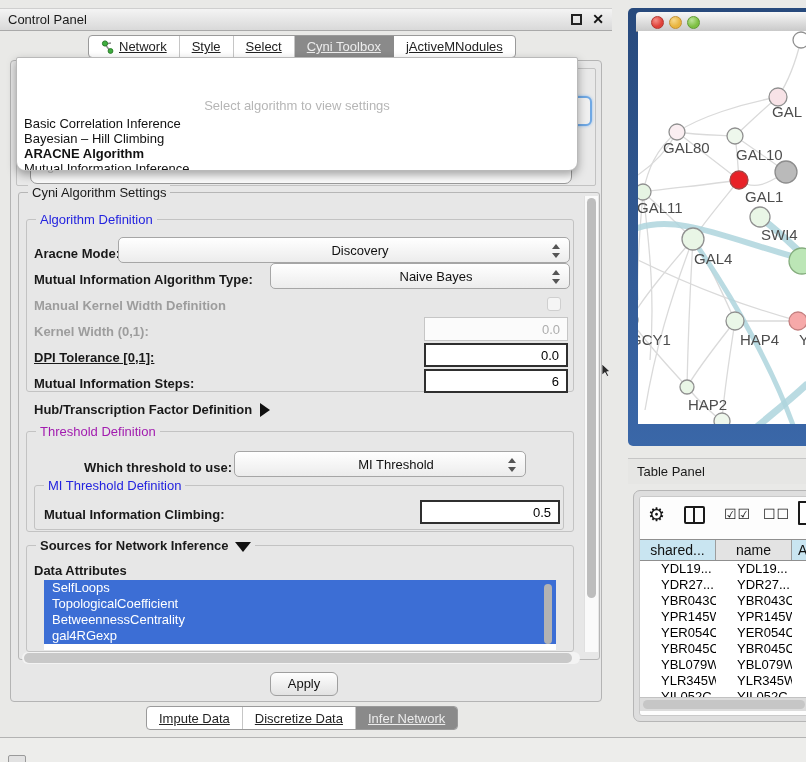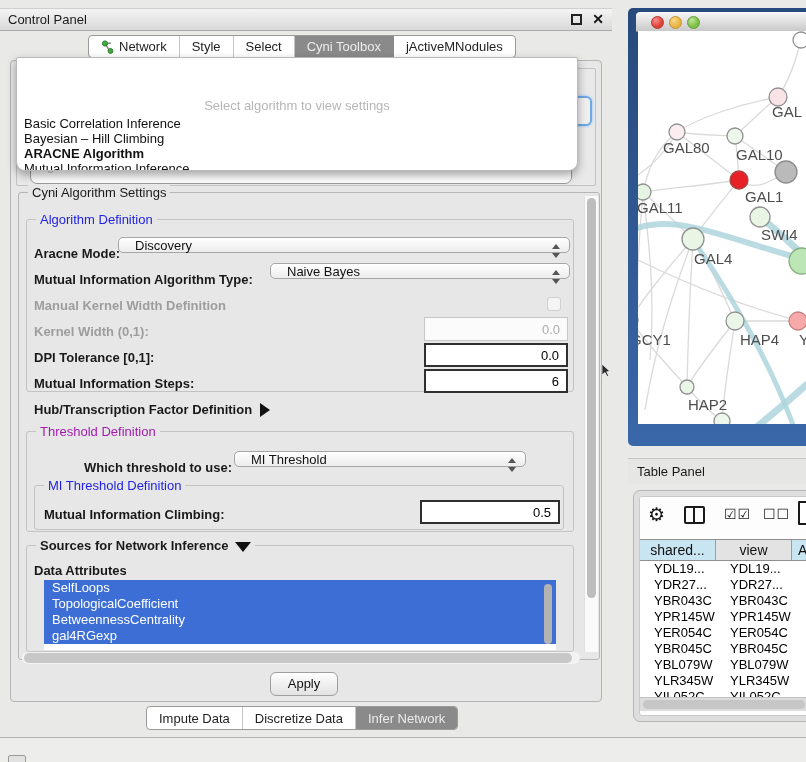--- a/index.html
+++ b/index.html
@@ -10,21 +10,21 @@
   
   .cp-titlebar { position:absolute; left:0; top:8px; width:612px; height:23px;
     background:linear-gradient(#f4f4f4,#d9d9d9); border-top:1px solid #cfcfcf; border-bottom:1px solid #a9a9a9;
     display:flex; align-items:center; padding:0 8px; font-size:13px; color:#1a1a1a; }
   .cp-titlebar .sp { flex:1; }
   .float-btn { width:11px; height:11px; border:2px solid #222; margin-right:10px; background:transparent; }
   .close-btn { font-size:14px; font-weight:bold; color:#111; line-height:11px; }
 
   .tabbar { position:absolute; display:flex; height:23px; background:#fff; border:1px solid #9a9a9a;
     border-radius:4px; overflow:hidden; font-size:13px; color:#222; }
-  .tabbar .tab { display:flex; align-items:center; justify-content:center; padding:4px 12px; border-right:1px solid #c6c6c6; white-space:nowrap; }
+  .tabbar .tab { display:flex; align-items:center; justify-content:center; padding:4px 12px; border-right:1px solid #c6c6c6; white-space:nowrap;text-decoration:underline; }
   .tabbar .tab:last-child { border-right:none; }
   .tabbar .tab.sel { background:#8a8a8a; color:#ececec; border-right-color:#8a8a8a; }
   .net-ico { width:13px; height:14px; margin-right:5px; }
 
   .cp-body { position:absolute; left:10px; top:60px; width:592px; height:642px;
     background:#e7e7e7; border:1px solid #b4b4b4; border-radius:4px; }
 
   .ghost-group { position:absolute; left:16px; top:68px; width:580px; height:118px; border:1px solid #c2c2c2; border-radius:2px; background:#e9e9e9; }
   .ghost-combo { position:absolute; left:30px; top:148px; width:542px; height:36px; background:#fcfcfc;
     border:1px solid #9a9a9a; border-radius:7px; font-size:13px; color:#c0c0c0; line-height:34px; padding-left:16px; overflow:hidden; }
@@ -38,23 +38,23 @@
   .popup .item.bold { font-weight:bold; }
 
   .groupbox { position:absolute; border:1px solid #b6b6b6; border-radius:3px; }
   .gtitle { position:absolute; font-size:13px; background:#e7e7e7; padding:0 4px; white-space:nowrap; }
   .gtitle.blue { color:#2323df; }
   .gtitle.green { color:#a21caf; }
 
   .lbl { position:absolute; font-size:13px; font-weight:bold; color:#191919; white-space:nowrap; }
   .lbl.dis { color:#9d9d9d; }
 
-  .combo { position:absolute; height:16px; border:1px solid #a6a6a6; border-radius:5px;
+  .combo { position:absolute; height:26px; border:1px solid #a6a6a6; border-radius:5px;
     background:linear-gradient(#ffffff,#ececec); font-size:13px; color:#111;
-    display:flex; align-items:center; padding-left:16px; }
+    display:flex; align-items:center; padding-left:32px;justify-content:center; }
   .stepper { position:absolute; right:8px; top:5px; width:9px; height:16px; }
   .stepper .up { position:absolute; top:1px; left:0; width:0; height:0; border-left:4px solid transparent; border-right:4px solid transparent; border-bottom:5px solid #555; }
   .stepper .dn { position:absolute; bottom:1px; left:0; width:0; height:0; border-left:4px solid transparent; border-right:4px solid transparent; border-top:5px solid #555; }
 
   .field { position:absolute; height:24px; background:#fff; border:2px solid #2f2f2f; font-size:13px; color:#000;
     text-align:right; padding:3px 7px 0 0; }
   .field.dis { border:1px solid #c6c6c6; color:#adadad; background:#fbfbfb; padding-top:4px; }
   .chk { position:absolute; width:14px; height:14px; border:1px solid #cfcfcf; border-radius:3px; background:#f5f5f5; }
 
   .tri-r { display:inline-block; width:0; height:0; border-top:7px solid transparent; border-bottom:7px solid transparent; border-left:10px solid #111; vertical-align:-3px; margin-left:8px; }
@@ -101,21 +101,21 @@
   .cbx { position:absolute; font-size:14px; color:#1a1a1a; letter-spacing:1px; top:9px; }
   .doc-ico { position:absolute; left:158px; top:4px; width:18px; height:24px; border:2px solid #1a1a1a; background:#fff; border-radius:1px; }
   .tbl { position:absolute; left:0; top:42px; width:174px; }
   .tbl-hdr { display:flex; height:22px; border-top:1px solid #8f8f8f; border-bottom:1px solid #8f8f8f; }
   .th { font-size:14px; color:#111; border-right:1px solid #9d9d9d; display:flex; align-items:center; justify-content:center; overflow:hidden; white-space:nowrap; }
   .th.c1 { width:76px; background:#c9e5f1; }
   .th.c2 { width:76px; background:#e3e3e3; }
   .th.c3 { width:22px; background:#c9e5f1; justify-content:flex-start; padding-left:6px; }
   .tbl-rows { height:136px; overflow:hidden; background:#fff; }
   .tr { display:flex; height:16px; }
-  .td { font-size:13px; color:#000; white-space:nowrap; overflow:hidden; padding-left:14px; }
+  .td { font-size:13px; color:#000; white-space:nowrap; overflow:hidden; padding-left:21px; }
   .td.c1 { width:76px; } .td.c2 { width:76px; } .td.c3 { width:22px; }
   .tp-hscroll { position:absolute; left:0; top:200px; width:174px; height:14px; background:#dcdcdc; border-top:1px solid #c2c2c2; }
   .tp-hthumb { position:absolute; left:3px; top:2px; width:162px; height:9px; background:#c6c6c6; border-radius:5px; }
 
   .cursor { position:absolute; left:602px; top:364px; z-index:40; }
 </style>
 </head>
 <body>
 
 <div id="app">
@@ -199,21 +199,21 @@
         <i class="dn"></i>
       </span>
   </div>
 
   <div class="lbl dis" style="left:34px; top:298px;">Manual Kernel Width Definition</div>
   <div class="chk" style="left:547px; top:297px;"></div>
 
   <div class="lbl dis" style="left:34px; top:324px;">Kernel Width (0,1):</div>
   <div class="field dis" style="left:424px; top:317px; width:144px;">0.0</div>
 
-  <div class="lbl" style="left:34px; top:350px;">DPI Tolerance [0,1]:</div>
+  <div class="lbl" style="left:34px; top:350px;text-decoration:underline;">DPI Tolerance [0,1]:</div>
   <div class="field" style="left:424px; top:343px; width:144px;">0.0</div>
 
   <div class="lbl" style="left:34px; top:376px;">Mutual Information Steps:</div>
   <div class="field" style="left:424px; top:369px; width:144px;">6</div>
 
   <div class="lbl" style="left:34px; top:402px; font-weight:600;">
     <span>Hub/Transcription Factor Definition</span><span class="tri-r"></span>
   </div>
 
   <div class="groupbox" style="left:26px; top:431px; width:548px; height:101px; border-color:#c3c3c3;"></div>
@@ -357,21 +357,21 @@
     <div class="tp-toolbar">
       <span class="gear">⚙</span>
       <span class="cols-ico"></span>
       <span class="cbx" style="left:84px;">☑☑</span>
       <span class="cbx" style="left:123px;">☐☐</span>
       <span class="doc-ico"></span>
     </div>
     <div class="tbl">
       <div class="tbl-hdr">
         <div class="th c1">shared...</div>
-        <div class="th c2">view</div>
+        <div class="th c2">name</div>
         <div class="th c3">A</div>
       </div>
       <div class="tbl-rows">
         <div class="tr">
           <div class="td c1">YDL19...</div>
             <div class="td c2">YDL19...</div>
             <div class="td c3">13</div>
         </div>
         <div class="tr">
           <div class="td c1">YDR27...</div>

